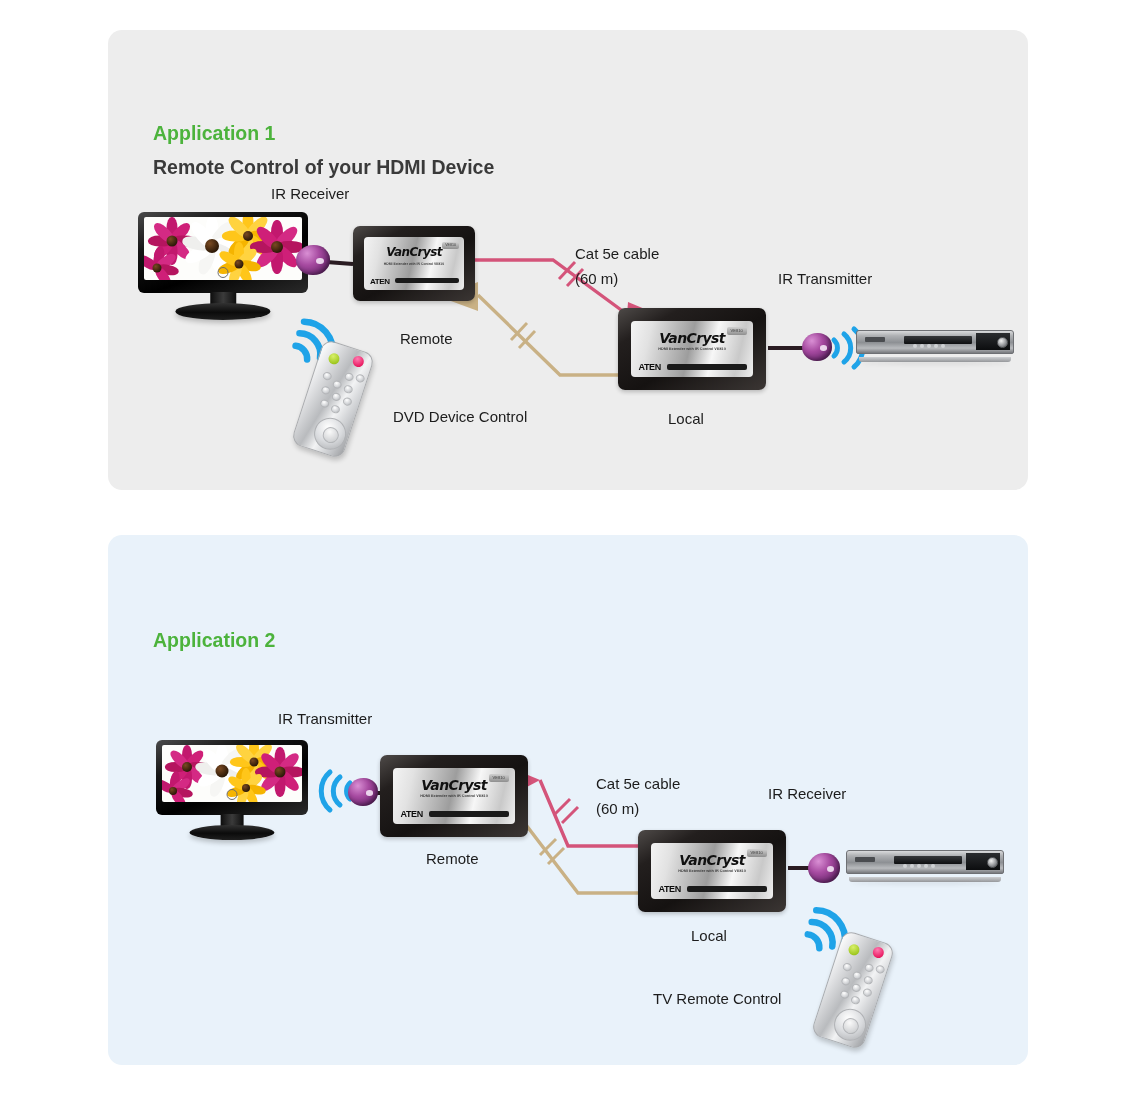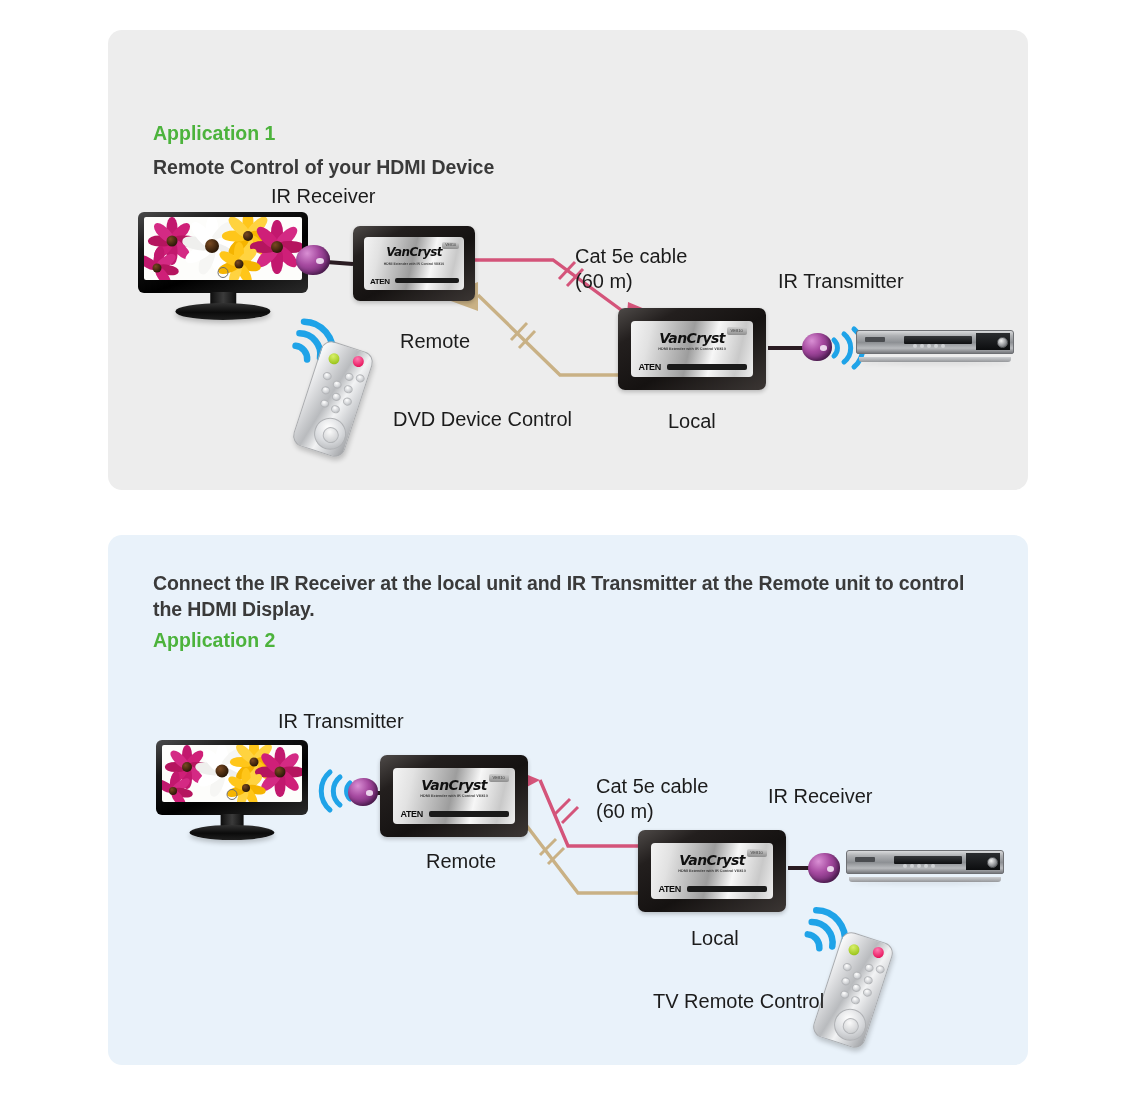--- a/index.html
+++ b/index.html
@@ -45,21 +45,21 @@
   #p1-intro { top: 35px; }
   #p1-app   { top: 92px; }
   #p1-sub   { top: 117px; margin-top: 9px; }
   #p2-intro { top: 36px; }
   #p2-app   { top: 94px; }
   #p2-sub   { top: 119px; }
 
   
   .lbl {
     position: absolute;
-    font-size: 20px;
+    font-size: 15px;
     color: #1c1c1c;
     white-space: nowrap;
   }
   .lbl.bold { font-weight: normal; }
 
   
   .tv { position: absolute; }
   .tv-bezel {
     position: absolute; left: 0; top: 0;
     width: 100%; height: 74%;
@@ -474,21 +474,20 @@
         <span class="rb grey" style="left:27px; top:59px; width:9px; height:8px;"></span>
         <span class="rdial" style="left:18px; top:72px; width:32px; height:32px;"></span>
       </div>
     </div>
     <div class="lbl" style="left:285px; top:378px;">DVD Device Control</div>
 
   </div>
 
   <div class="panel" id="panel-2">
 
-    <div class="panel-intro" id="p2-intro">Connect the IR Receiver at the local unit and IR Transmitter at the Remote unit to control the HDMI Display.</div>
     <div class="app-label" id="p2-app">Application 2</div>
 
     <svg class="cables" viewBox="0 0 920 530">
 
       <path d="M 532,311 L 460,311 L 432,245" fill="none" stroke="#d4547a" stroke-width="3.4"></path>
       <polygon points="432,245 396,230 400,262" fill="#d4547a"></polygon>
       <line x1="446" y1="280" x2="462" y2="264" stroke="#d4547a" stroke-width="3"></line>
       <line x1="454" y1="288" x2="470" y2="272" stroke="#d4547a" stroke-width="3"></line>
 
       <path d="M 532,358 L 470,358 L 412,282" fill="none" stroke="#c9b185" stroke-width="3.4"></path>

